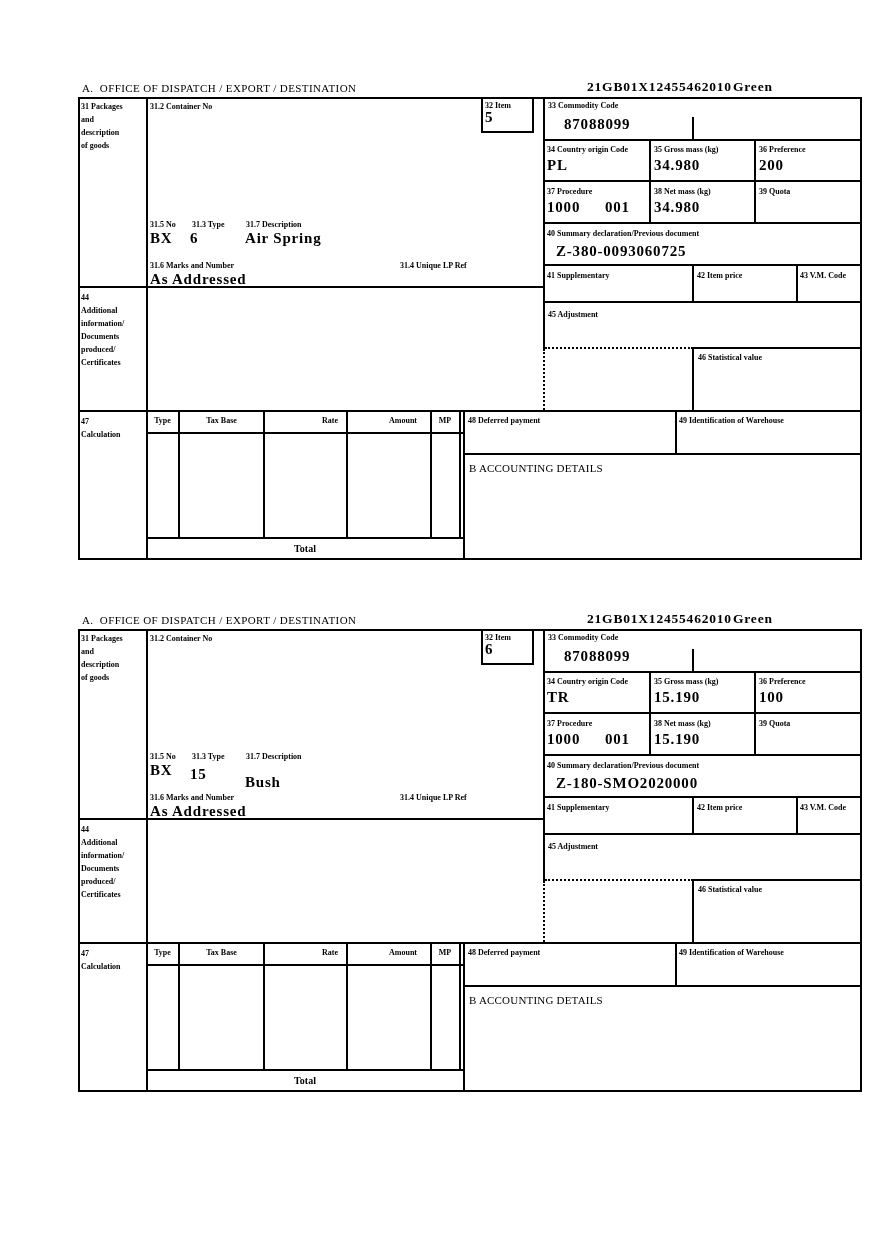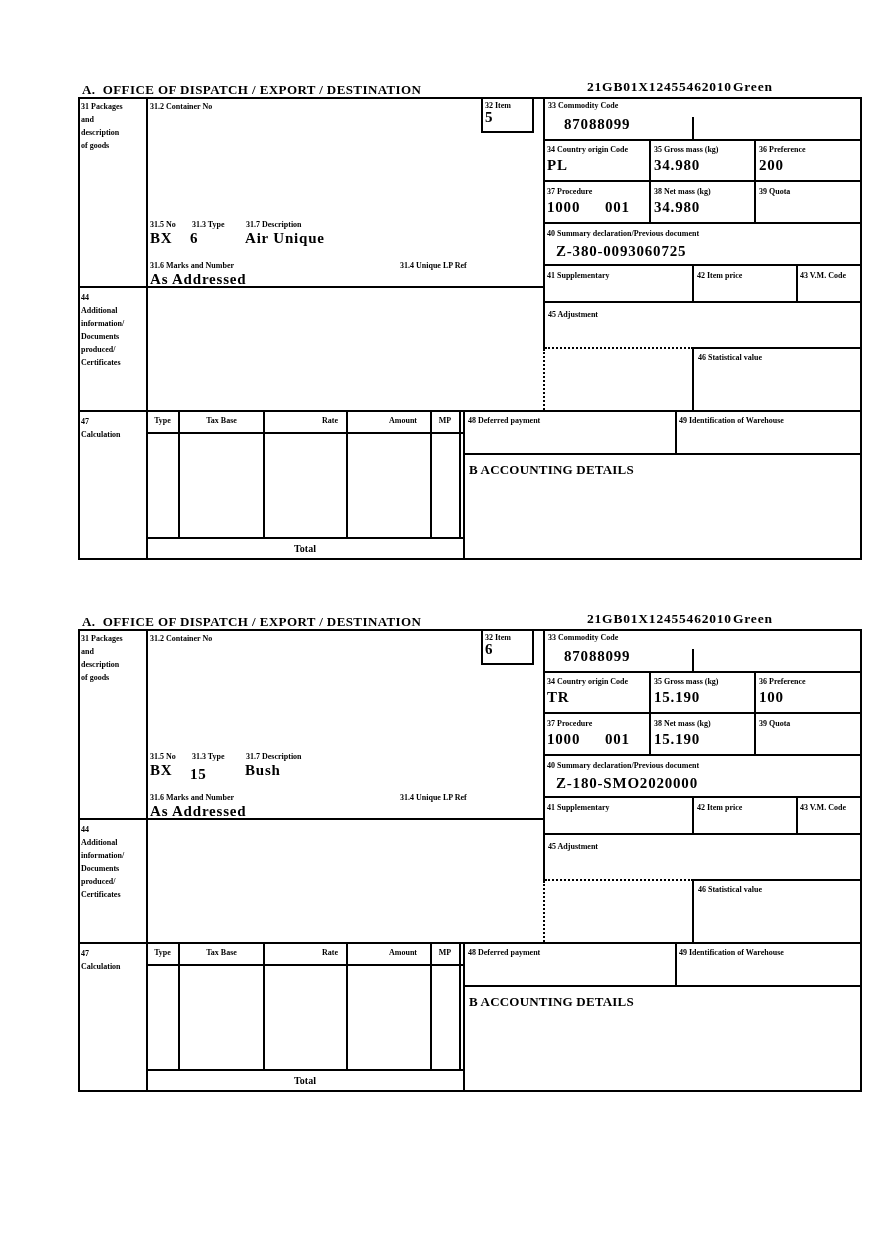--- a/index.html
+++ b/index.html
@@ -4,21 +4,21 @@
 <style>
   html,body{margin:0;padding:0;background:#fff}
   body{width:882px;height:1250px;position:relative;font-family:"Liberation Serif",serif;color:#000;overflow:hidden}
   .form{position:absolute;left:78px;width:784px;height:483px}
   .ln{position:absolute;background:#000}
   .dot-h{position:absolute;border-top:2px dotted #000;height:0}
   .dot-v{position:absolute;border-left:2px dotted #000;width:0}
   .lbl{position:absolute;font-weight:bold;font-size:8px;line-height:9.5px;white-space:nowrap}
   .ml{white-space:pre-line;line-height:13px}
   .val{position:absolute;font-weight:bold;font-size:15px;line-height:15px;letter-spacing:.8px;white-space:nowrap}
-  .hdr{position:absolute;font-weight:bold;font-size:13px;letter-spacing:.4px;white-space:nowrap}
+  .hdr{position:absolute;font-weight:normal;font-size:11px;letter-spacing:.4px;white-space:nowrap}
   .mrn{position:absolute;font-weight:bold;font-size:13.5px;letter-spacing:.8px;white-space:nowrap}
   .cc{position:absolute;font-weight:bold;font-size:8px;text-align:center}
   .cr{text-align:right;box-sizing:border-box}
   .total{font-size:10px}
 </style>
 </head>
 <body>
 
 <div class="form" style="top:79px">
 
@@ -90,21 +90,21 @@
   <div class="lbl" style="left:619px;top:192px">42 Item price</div>
   <div class="lbl" style="left:722px;top:192px">43 V.M. Code</div>
   <div class="lbl" style="left:470px;top:231px">45 Adjustment</div>
   <div class="lbl" style="left:620px;top:274px">46 Statistical value</div>
 
   <div class="lbl" style="left:72px;top:141px">31.5 No</div>
   <div class="lbl" style="left:114px;top:141px">31.3 Type</div>
   <div class="lbl" style="left:168px;top:141px">31.7 Description</div>
   <div class="val" style="left:72px;top:152px">BX</div>
   <div class="val" style="left:112px;top:152px">6</div>
-  <div class="val" style="left:167px;top:152px">Air Unique</div>
+  <div class="val" style="left:167px;top:152px">Air Spring</div>
   <div class="lbl" style="left:72px;top:182px">31.6 Marks and Number</div>
   <div class="val" style="left:72px;top:193px">As Addressed</div>
   <div class="lbl" style="left:322px;top:182px">31.4 Unique LP Ref</div>
 
   <div class="lbl ml" style="left:3px;top:212px">44
 Additional
 information/
 Documents
 produced/
 Certificates</div>
@@ -193,21 +193,21 @@
   <div class="lbl" style="left:619px;top:192px">42 Item price</div>
   <div class="lbl" style="left:722px;top:192px">43 V.M. Code</div>
   <div class="lbl" style="left:470px;top:231px">45 Adjustment</div>
   <div class="lbl" style="left:620px;top:274px">46 Statistical value</div>
 
   <div class="lbl" style="left:72px;top:141px">31.5 No</div>
   <div class="lbl" style="left:114px;top:141px">31.3 Type</div>
   <div class="lbl" style="left:168px;top:141px">31.7 Description</div>
   <div class="val" style="left:72px;top:152px">BX</div>
   <div class="val" style="left:112px;top:156px">15</div>
-  <div class="val" style="left:167px;top:152px">Bush</div>
+  <div class="val" style="left:167px;top:164px">Bush</div>
   <div class="lbl" style="left:72px;top:182px">31.6 Marks and Number</div>
   <div class="val" style="left:72px;top:193px">As Addressed</div>
   <div class="lbl" style="left:322px;top:182px">31.4 Unique LP Ref</div>
 
   <div class="lbl ml" style="left:3px;top:212px">44
 Additional
 information/
 Documents
 produced/
 Certificates</div>

